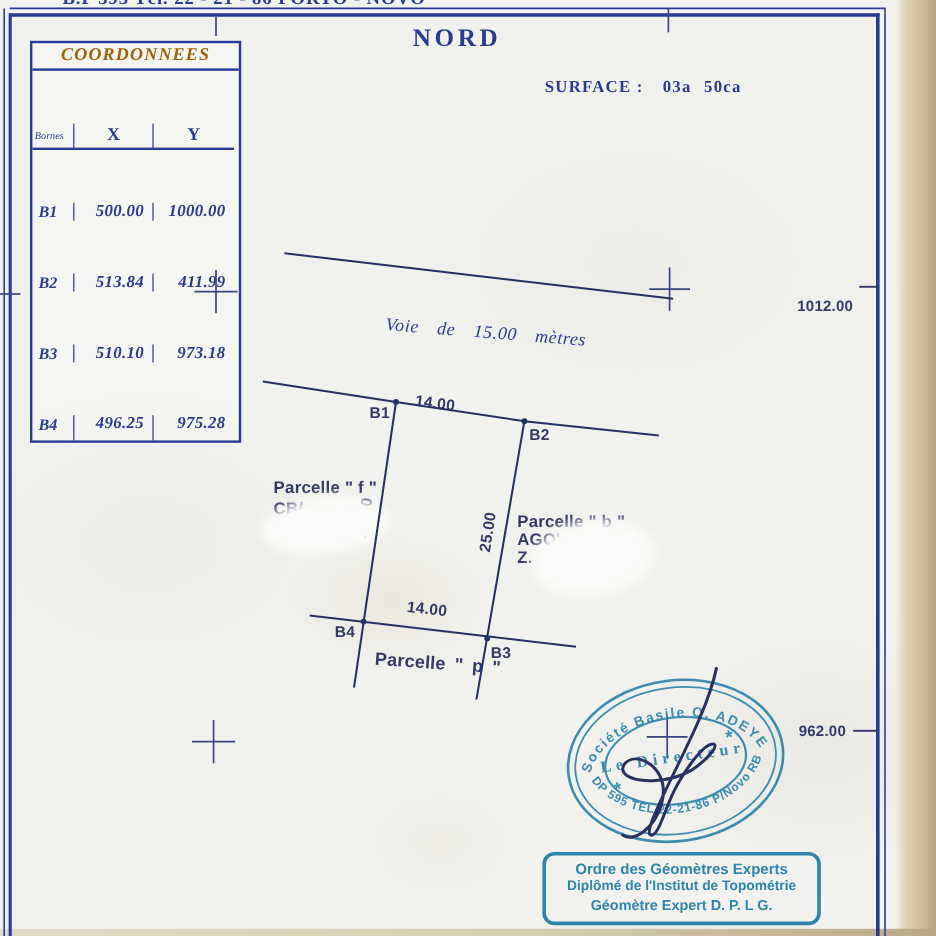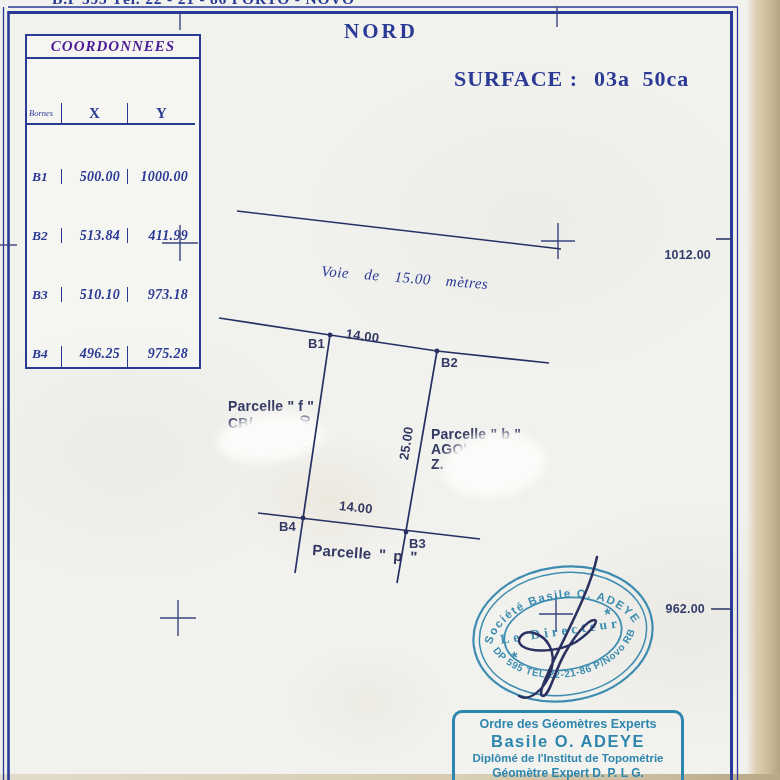--- a/index.html
+++ b/index.html
@@ -22,27 +22,27 @@
   .scan-edge-right{left:746px;top:0;width:34px;height:780px;
     background:linear-gradient(90deg, rgba(216,203,172,0) 0%, #ddd0b2 30%, #cfc0a0 60%, #b4a483 100%);}
   .scan-edge-bottom{left:0;top:774px;width:780px;height:6px;
     background:linear-gradient(90deg, rgba(214,202,174,0.55), rgba(209,196,164,0.85) 60%, #b9a987);}
 
   
   .letterhead{left:52px;top:-10px;font-size:15.5px;font-weight:700;letter-spacing:0.8px;white-space:nowrap;}
 
   
   .nord{left:344px;top:19px;font-size:21px;font-weight:700;letter-spacing:3px;}
-  .surface{left:454px;top:66px;font-size:22px;font-weight:700;letter-spacing:1px;white-space:nowrap;}
+  .surface{left:454px;top:66px;font-size:14px;font-weight:700;letter-spacing:1px;white-space:nowrap;}
   .surface .val{margin-left:16px;word-spacing:6px;}
 
   
   .coord-table{left:25px;top:34px;width:172px;border:2px solid #2b3a94;background:rgba(252,252,250,0.35);}
   .ct-title{height:21px;line-height:21px;text-align:center;font-size:15px;font-weight:700;font-style:italic;
-    letter-spacing:1px;border-bottom:2px solid #2b3a94;color:#4c1d95;}
+    letter-spacing:1px;border-bottom:2px solid #2b3a94;color:#a16207;}
   .ct-grid{display:grid;grid-template-columns:34px 66px 68px;color:#2b3a94;}
   .ct-cell{height:15px;line-height:15px;font-size:14px;margin-top:44px;}
   .ct-head{height:20px;line-height:20px;border-bottom:2px solid #2b3a94;font-weight:700;text-align:center;font-size:15px;}
   .ct-bornes-head{font-size:8.5px;font-style:italic;font-weight:400;text-align:left;padding-left:2px;}
   .col-sep{border-left:1.5px solid #2b3a94;}
   .ct-borne{font-style:italic;font-weight:600;padding-left:5px;font-size:13.5px;}
   .ct-num{font-style:italic;font-weight:600;text-align:right;padding-right:7px;letter-spacing:0.3px;}
   .ct-pad{height:6px;}
 
   
@@ -151,21 +151,20 @@
 <div class="abs tech parcel-label p-bottom">Parcelle " p "</div>
 
 <div class="blob blob1"></div>
 <div class="blob blob2"></div>
 
 <div class="abs elev elev-top">1012.00</div>
 <div class="abs elev elev-bottom">962.00</div>
 
 <div class="abs cred-stamp">
   <div class="cred-l1">Ordre des Géomètres Experts</div>
-  <div class="cred-l2">Basile O. ADEYE</div>
   <div class="cred-l3">Diplômé de l'Institut de Topométrie</div>
   <div class="cred-l4">Géomètre Expert  D. P. L G.</div>
 </div>
 
 <svg class="overlay" width="780" height="780" viewBox="0 0 780 780">
 
   <g stroke="#2a3a96" fill="none">
     <path d="M8,7 H738" stroke-width="1.3"></path>
     <path d="M8,12.5 H733" stroke-width="3"></path>
     <path d="M3.5,7 V780" stroke-width="1.3"></path>

